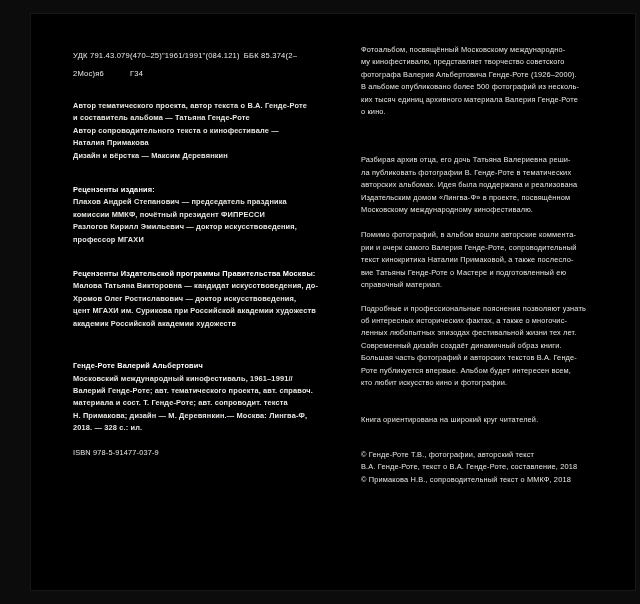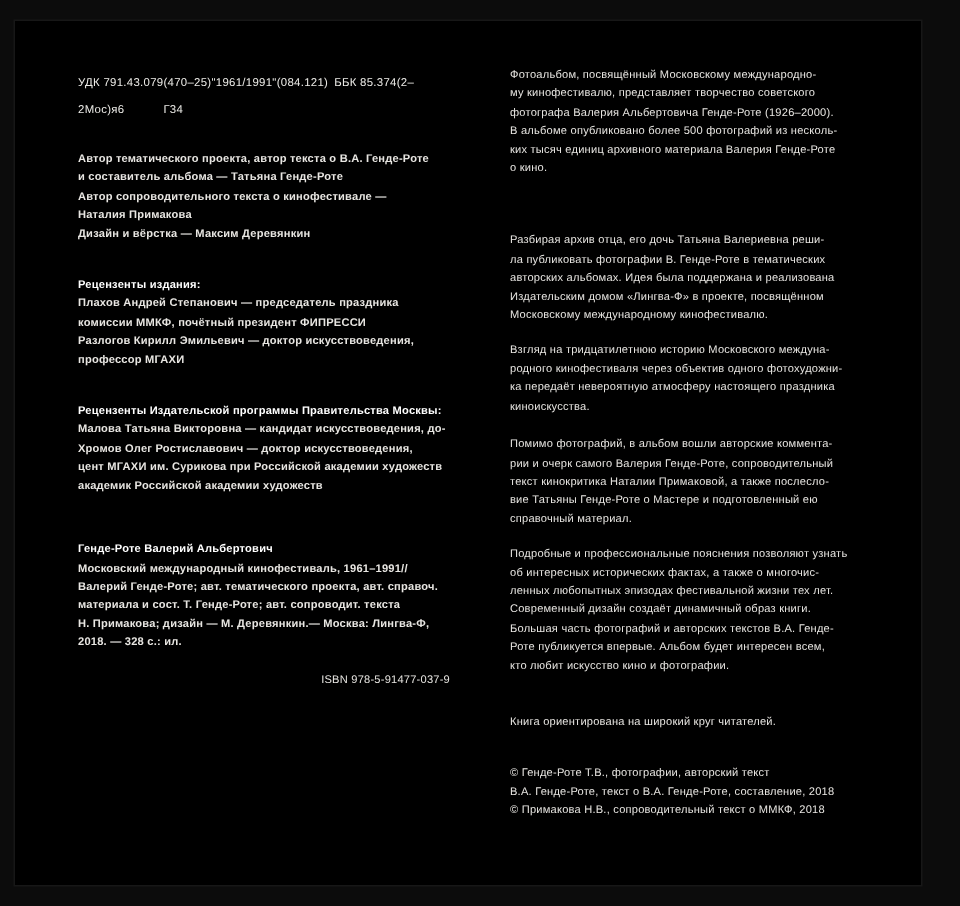--- a/index.html
+++ b/index.html
@@ -15,21 +15,21 @@
   }
   .page {
     position: relative;
     width: 640px;
     height: 604px;
     background: #0c0c0c;
     box-sizing: border-box;
   }
   .sheet {
     position: absolute;
-    left: 10px;
+    left: 31px;
     top: 14px;
     width: 604px;
     height: 576px;
     background: #000000;
     box-shadow: 0 0 0 1px #171717;
   }
   .cols {
     position: absolute;
     left: 42px;
     top: 30px;
@@ -83,21 +83,20 @@
   .sp-10 { height: 10px; }
   .sp-14 { height: 14px; }
   .sp-18 { height: 18px; }
   .sp-22 { height: 22px; }
   .para {
     margin-bottom: 11px;
   }
   .para:last-child { margin-bottom: 0; }
   .isbn {
     margin-top: 0;
-    text-align: right;
   }
   .copy-line {
     display: block;
   }
 </style>
 </head>
 <body>
 
 <div class="page">
   <div class="sheet">
@@ -160,24 +159,20 @@
 му кинофестивалю, представляет творчество советского
 фотографа Валерия Альбертовича Генде-Роте (1926–2000).
 В альбоме опубликовано более 500 фотографий из несколь-
 ких тысяч единиц архивного материала Валерия Генде-Роте
 о кино.</div>
         <div class="txt para" style="white-space: pre-line; margin-top: 36px;">Разбирая архив отца, его дочь Татьяна Валериевна реши-
 ла публиковать фотографии В. Генде-Роте в тематических
 авторских альбомах. Идея была поддержана и реализована
 Издательским домом «Лингва-Ф» в проекте, посвящённом
 Московскому международному кинофестивалю.</div>
-        <div class="txt para" style="white-space: pre-line;">Взгляд на тридцатилетнюю историю Московского междуна-
-родного кинофестиваля через объектив одного фотохудожни-
-ка передаёт невероятную атмосферу настоящего праздника
-киноискусства.</div>
         <div class="txt para" style="white-space: pre-line; margin-top: 13px;">Помимо фотографий, в альбом вошли авторские коммента-
 рии и очерк самого Валерия Генде-Роте, сопроводительный
 текст кинокритика Наталии Примаковой, а также послесло-
 вие Татьяны Генде-Роте о Мастере и подготовленный ею
 справочный материал.</div>
         <div class="txt para" style="white-space: pre-line;">Подробные и профессиональные пояснения позволяют узнать
 об интересных исторических фактах, а также о многочис-
 ленных любопытных эпизодах фестивальной жизни тех лет.
 Современный дизайн создаёт динамичный образ книги.
 Большая часть фотографий и авторских текстов В.А. Генде-

